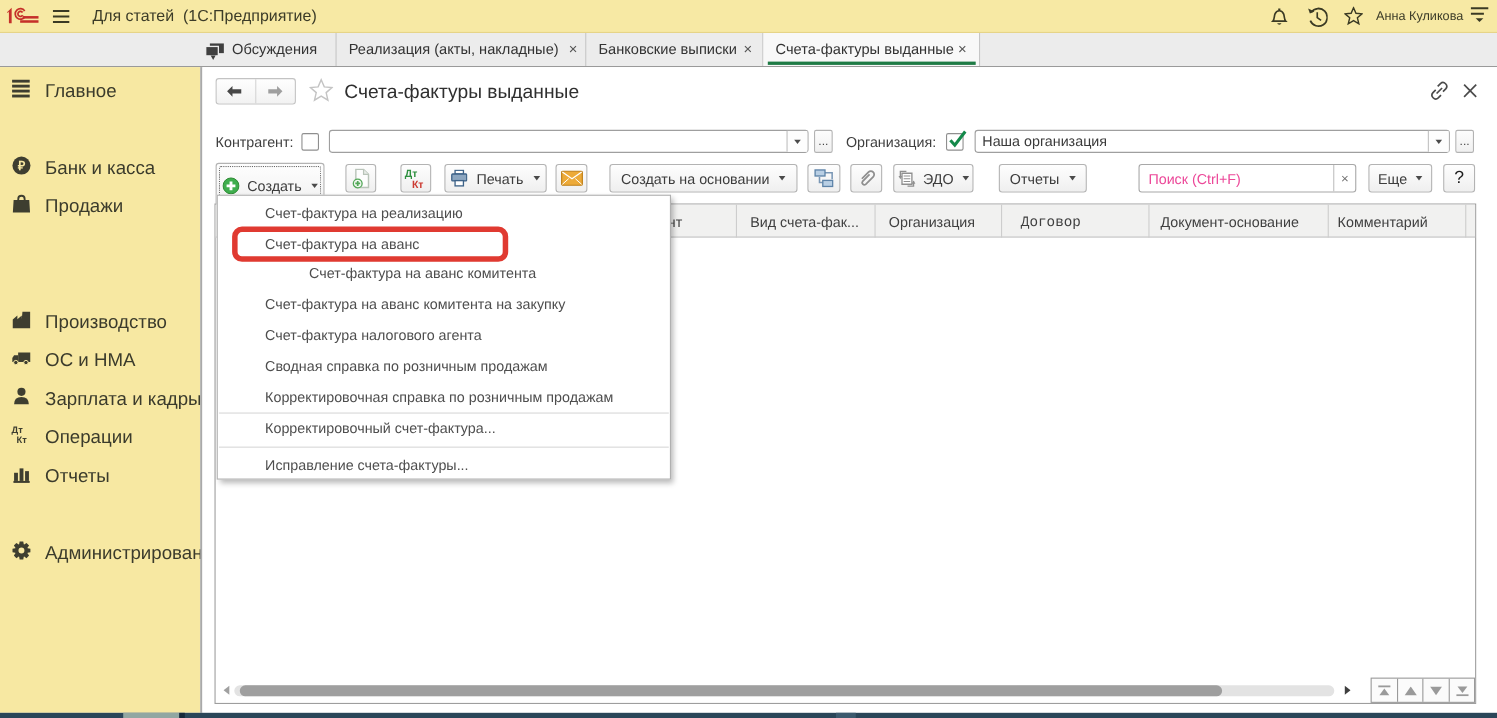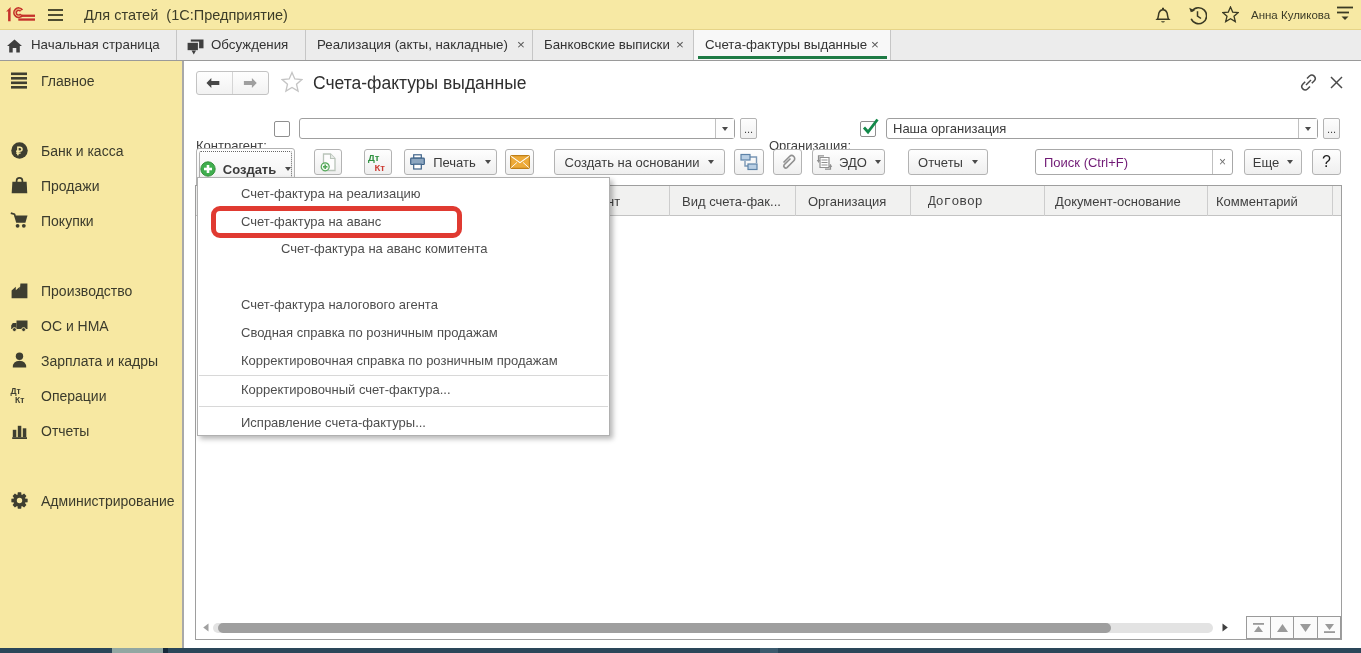--- a/index.html
+++ b/index.html
@@ -19,38 +19,38 @@
   .tab { position:absolute; top:0; height:30px; border-right:1px solid #c6c6c6; }
   .tab .txt { position:absolute; top:7px; font-size:13.3px; color:#333; white-space:nowrap; }
   .tab .x { position:absolute; top:7px; font-size:13.5px; color:#555; }
   #tab5 { background:#f8f8f8; }
   #tab5 .green { position:absolute; left:4px; width:189px; bottom:1px; height:3px; background:#1e7b45; }
 
   
   #sidebar { left:0; top:61px; width:182px; height:587px; background:#f7e8a2; }
   .sbitem { position:absolute; left:0; width:182px; height:35px; }
   .sbitem .ic { position:absolute; left:10px; top:8px; width:19px; height:19px; }
-  .sbitem .tx { position:absolute; left:41px; top:10px; font-size:14px; color:#3b3b2c; white-space:nowrap; }
+  .sbitem .tx { position:absolute; left:41px; top:10px; font-size:17px; color:#3b3b2c; white-space:nowrap; }
   #splitter { left:182px; top:61px; width:2px; height:587px; background:#a9a9a9; }
 
   
   .btn { position:absolute; border:1px solid #b3b3b3; border-radius:3px;
     background:linear-gradient(#fefefe,#efefef); font-size:13px; color:#3c3c3c;
     display:flex; align-items:center; justify-content:center; white-space:nowrap; }
   .caret { width:0; height:0; border-left:3.5px solid transparent;
     border-right:3.5px solid transparent; border-top:4px solid #4a4a4a;
     display:inline-block; }
   .combo { position:absolute; background:#fff; border:1px solid #9f9f9f; border-radius:3px; }
   .combo .dd { position:absolute; right:0; top:0; bottom:0; width:19px;
     border-left:1px solid #c0c0c0; display:flex; align-items:center; justify-content:center;
     background:#fdfdfd; }
   .mini { position:absolute; border:1px solid #b3b3b3; background:linear-gradient(#fdfdfd,#f0f0f0);
     border-radius:2px; display:flex; align-items:center; justify-content:center;
     font-size:11px; color:#444; }
-  .flabel { position:absolute; font-size:13px; color:#3f3f3f;margin-top:16px; }
+  .flabel { position:absolute; font-size:13px; color:#3f3f3f; }
   .cb { position:absolute; width:16px; height:16px; border:1px solid #8f8f8f; background:#fff; border-radius:2px; }
 
   
   #panel { left:195px; top:185px; width:1147px; height:455px; border:1px solid #9e9e9e; background:#fff; }
   #phead { position:absolute; left:0; top:0; width:1145px; height:30px; background:#f1f1f0;
     border-bottom:1px solid #c3c3c3; }
   .hcol { position:absolute; top:0; height:30px; border-right:1px solid #cdcdcd; }
   .htx { position:absolute; top:8px; font-size:13px; color:#3f3f3f; white-space:nowrap; }
 
   
@@ -96,26 +96,20 @@
       <path d="M8.5 1 L10.7 6.1 L16.2 6.6 L12 10.2 L13.3 15.6 L8.5 12.7 L3.7 15.6 L5 10.2 L0.8 6.6 L6.3 6.1 Z" fill="none" stroke="#3a3a24" stroke-width="1.3"></path>
     </svg>
     <div class="abs uname">Анна Куликова</div>
     <svg class="abs" style="left:1337px; top:6px;" width="17" height="15" viewBox="0 0 17 15">
       <line x1="0" y1="1.5" x2="16" y2="1.5" stroke="#3a3a24" stroke-width="1.8"></line>
       <line x1="0" y1="6.5" x2="12" y2="6.5" stroke="#3a3a24" stroke-width="1.8"></line>
       <path d="M4.5 10.5 L11.5 10.5 L8 14 Z" fill="#3a3a24"></path>
     </svg>
   </div>
   <div id="tabbar" class="abs">
-    <div class="tab" id="tab1" style="left:0; width:177px;">
-      <svg class="abs" style="left:7px; top:9px;" width="15" height="14" viewBox="0 0 15 14">
-        <path d="M7.5 0.5 L15 7 L12.8 7 L12.8 13.5 L9.3 13.5 L9.3 9 L5.7 9 L5.7 13.5 L2.2 13.5 L2.2 7 L0 7 Z" fill="#3f3f3f"></path>
-      </svg>
-      <div class="txt" style="left:31px;">Начальная страница</div>
-    </div>
     <div class="tab" id="tab2" style="left:177px; width:129px;">
       <svg class="abs" style="left:9px; top:9px;" width="18" height="16" viewBox="0 0 18 16">
         <rect x="4.8" y="0.5" width="12.7" height="8.8" fill="#3f3f3f"></rect>
         <rect x="1" y="3.2" width="11.5" height="8.6" fill="#3f3f3f" stroke="#ececec" stroke-width="1.2"></rect>
         <path d="M5.5 11.5 L10 11.5 L7.8 15.5 Z" fill="#3f3f3f"></path>
       </svg>
       <div class="txt" style="left:34px;">Обсуждения</div>
     </div>
     <div class="tab" id="tab3" style="left:306px; width:227px;">
       <div class="txt" style="left:11px;">Реализация (акты, накладные)</div>
@@ -149,29 +143,20 @@
           <text x="9.7" y="13.6" font-size="11.5" font-weight="bold" fill="#f7e8a2" text-anchor="middle" font-family="Liberation Sans">₽</text>
         </svg>
       <div class="tx">Банк и касса</div>
     </div>
     <div class="sbitem" style="top:107px;">
       <svg class="ic" viewBox="0 0 19 19">
           <path d="M6.6 6.8 L6.6 4.8 A2.9 2.9 0 0 1 12.4 4.8 L12.4 6.8" fill="none" stroke="#3e3e30" stroke-width="1.7"></path>
           <path d="M2.4 5.8 L16.6 5.8 L17.3 17.2 L1.7 17.2 Z" fill="#3e3e30"></path>
         </svg>
       <div class="tx">Продажи</div>
-    </div>
-    <div class="sbitem" style="top:142px;">
-      <svg class="ic" viewBox="0 0 19 19">
-          <path d="M0.8 2.2 L4.4 3.2 L5.2 4.8" fill="none" stroke="#3e3e30" stroke-width="1.8"></path>
-          <path d="M4 4.6 L17.5 4.6 L15.4 11.8 L6.2 11.8 Z" fill="#3e3e30"></path>
-          <circle cx="7.6" cy="14.8" r="1.9" fill="#3e3e30"></circle>
-          <circle cx="13.8" cy="14.8" r="1.9" fill="#3e3e30"></circle>
-        </svg>
-      <div class="tx">Покупки</div>
     </div>
     <div class="sbitem" style="top:212px;">
       <svg class="ic" viewBox="0 0 19 19">
           <path d="M1.6 17.3 L1.6 9.5 L5.8 5.8 L5.8 9.3 L9.8 5.8 L9.8 9.3 L10.4 2.4 L17.4 2.4 L17.4 17.3 Z" fill="#3e3e30"></path>
         </svg>
       <div class="tx">Производство</div>
     </div>
     <div class="sbitem" style="top:247px;">
       <svg class="ic" viewBox="0 0 19 19">
           <path d="M6.5 4.5 L17.5 4.5 L17.5 13 L6.5 13 Z" fill="#3e3e30"></path>
@@ -257,21 +242,21 @@
       </svg>
   </div>
   <div class="combo" style="left:886px; top:118px; width:432px; height:21px;">
     <div style="position:absolute; left:6px; top:2px; font-size:13px; color:#3a3a3a;">Наша организация</div>
     <div class="dd">
         <span class="caret"></span>
       </div>
   </div>
   <div class="mini" style="left:1323px; top:118px; width:17px; height:21px;">...</div>
 
-  <div class="btn" style="left:196px; top:148px; width:99px; height:42px;font-weight:bold;">
+  <div class="btn" style="left:196px; top:148px; width:99px; height:42px;">
     <div style="position:absolute; left:2px; top:2px; right:2px; bottom:2px; border:1px dotted #666; border-radius:2px;"></div>
     <svg width="16" height="16" viewBox="0 0 16 16" style="margin-right:7px;">
         <circle cx="8" cy="8" r="7.2" fill="#3fae4e" stroke="#2e8a33" stroke-width="0.9"></circle>
         <g stroke="#fff" stroke-width="2.6">
           <line x1="8" y1="4" x2="8" y2="12"></line>
           <line x1="4" y1="8" x2="12" y2="8"></line>
         </g>
       </svg>
     <span>Создать</span>
       <span class="caret" style="margin-left:9px;"></span>
@@ -340,21 +325,21 @@
       <path d="M12.8 12 L16.2 12 L14.5 9 Z" fill="#8f8f8f" transform="translate(0,1)"></path>
     </svg>
     <span>ЭДО</span>
       <span class="caret" style="margin-left:8px;"></span>
   </div>
   <div class="btn" style="left:908px; top:149px; width:80px; height:26px;">
     <span>Отчеты</span>
       <span class="caret" style="margin-left:9px;"></span>
   </div>
   <div class="abs" style="left:1035px; top:149px; width:198px; height:26px; border:1px solid #a8a8a8; background:#fff; border-radius:3px;">
-    <div style="position:absolute; left:8px; top:5px; font-size:13px; color:#701a75;">Поиск (Ctrl+F)</div>
+    <div style="position:absolute; left:8px; top:5px; font-size:13px; color:#ec4899;">Поиск (Ctrl+F)</div>
     <div style="position:absolute; right:0; top:0; bottom:0; width:20px; border-left:1px solid #c0c0c0; display:flex; align-items:center; justify-content:center; color:#6e6e6e; font-size:12px;">×</div>
   </div>
   <div class="btn" style="left:1244px; top:149px; width:58px; height:26px;">
     <span>Еще</span>
       <span class="caret" style="margin-left:8px;"></span>
   </div>
   <div class="btn" style="left:1312px; top:149px; width:29px; height:26px; font-size:16px; color:#1e1e1e;">?</div>
 
   <div id="panel" class="abs">
     <div id="phead">
@@ -404,20 +389,21 @@
             <rect x="1" y="8.2" width="11" height="1.8" fill="#9a9a9a"></rect>
           </svg>
         </div>
     </div>
   </div>
 
   <div id="menu" class="abs">
     <div class="mi" style="top:8px;">Счет-фактура на реализацию</div>
     <div class="mi" style="top:36px;">Счет-фактура на аванс</div>
     <div class="mi" style="top:63px;margin-left:40px;">Счет-фактура на аванс комитента</div>
+    <div class="mi" style="top:91px;">Счет-фактура на аванс комитента на закупку</div>
     <div class="mi" style="top:119px;">Счет-фактура налогового агента</div>
     <div class="mi" style="top:175px;">Корректировочная справка по розничным продажам</div>
     <div class="mi" style="top:147px;">Сводная справка по розничным продажам</div>
     <div class="msep" style="top:197px;"></div>
     <div class="mi" style="top:204px;">Корректировочный счет-фактура...</div>
     <div class="msep" style="top:228px;"></div>
     <div class="mi" style="top:237px;">Исправление счета-фактуры...</div>
     <div id="redbox"></div>
   </div>
   <div id="bottombar" class="abs">

